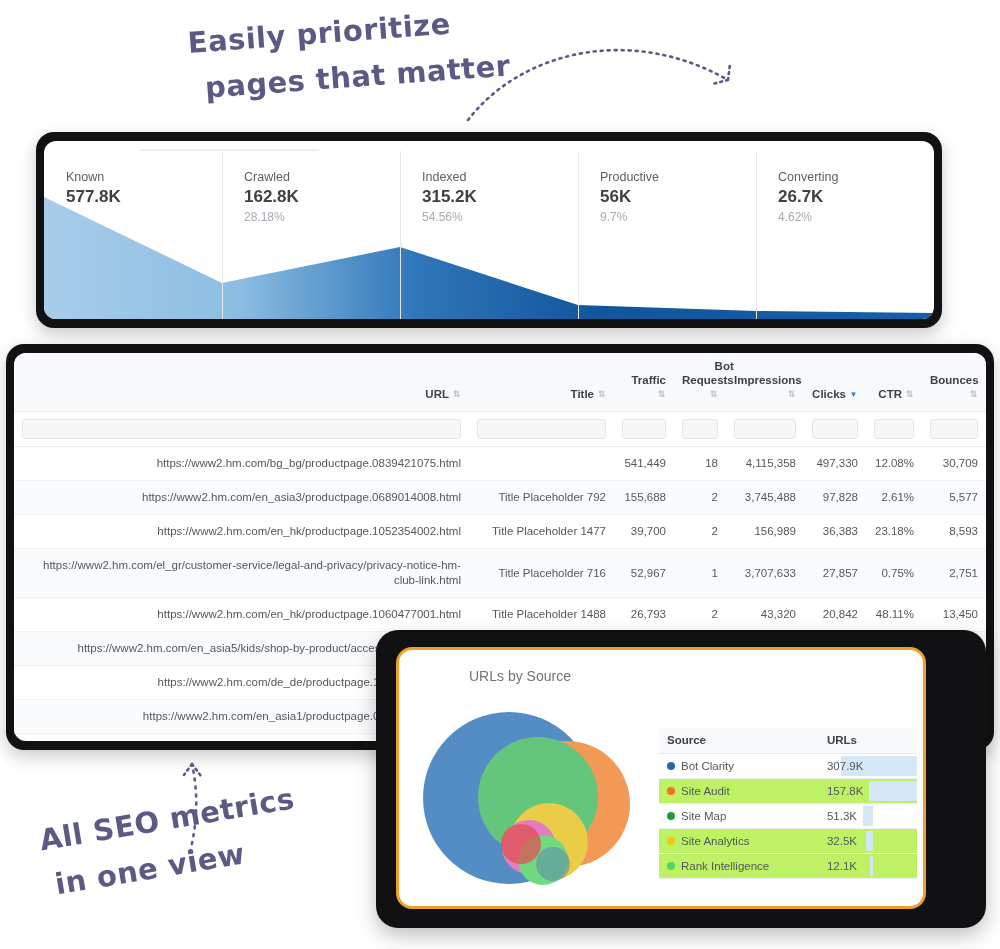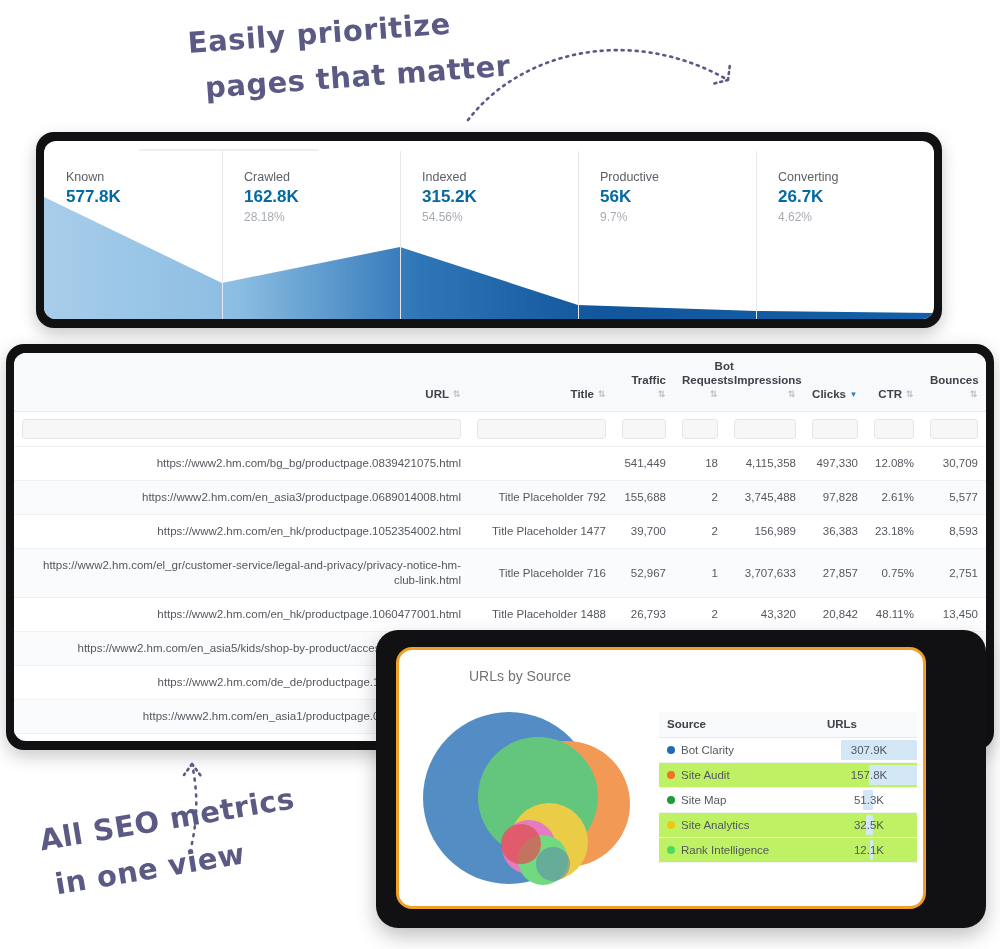--- a/index.html
+++ b/index.html
@@ -103,21 +103,21 @@
     background: #e6e8eb;
   }
   .funnel-label {
     font-size: 12.5px;
     color: #5c6066;
     line-height: 16px;
   }
   .funnel-value {
     font-size: 17px;
     font-weight: 700;
-    color: #0369a1;
+    color: #404040;
     line-height: 22px;
     margin-top: 1px;
   }
   .funnel-pct {
     font-size: 12px;
     color: #a7abb2;
     line-height: 16px;
     margin-top: 1px;
   }
   #funnel-area {
@@ -246,20 +246,21 @@
   #legend-wrap {
     position: absolute;
     left: 260px;
     top: 62px;
     width: 258px;
   }
   table.legend-table {
     width: 100%;
     border-collapse: collapse;
     font-size: 11.5px;
+    margin-top: 16px;
   }
   table.legend-table th {
     font-size: 11.5px;
     font-weight: 700;
     color: #3d4249;
     padding: 6px 6px 7px 8px;
     background: #f7f9fb;
     border-bottom: 1px solid #e7eaee;
     text-align: left;
   }
@@ -272,21 +273,21 @@
   }
   table.legend-table tr.alt td { background: #bef264; }
   .dot {
     display: inline-block;
     width: 8px; height: 8px;
     border-radius: 50%;
     margin-right: 6px;
     vertical-align: 0px;
   }
   td.urls-cell {
-    text-align: center;
+    text-align: left;
     padding-right: 10px;
     position: relative;
     white-space: nowrap;
   }
   .urls-bar {
     position: absolute;
     right: 0;
     top: 2px;
     bottom: 2px;
     background: #d3e7f7;

